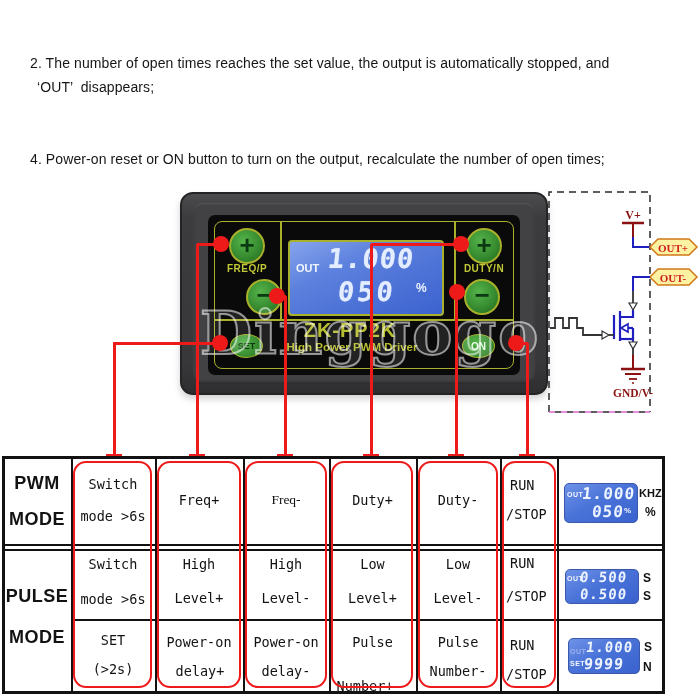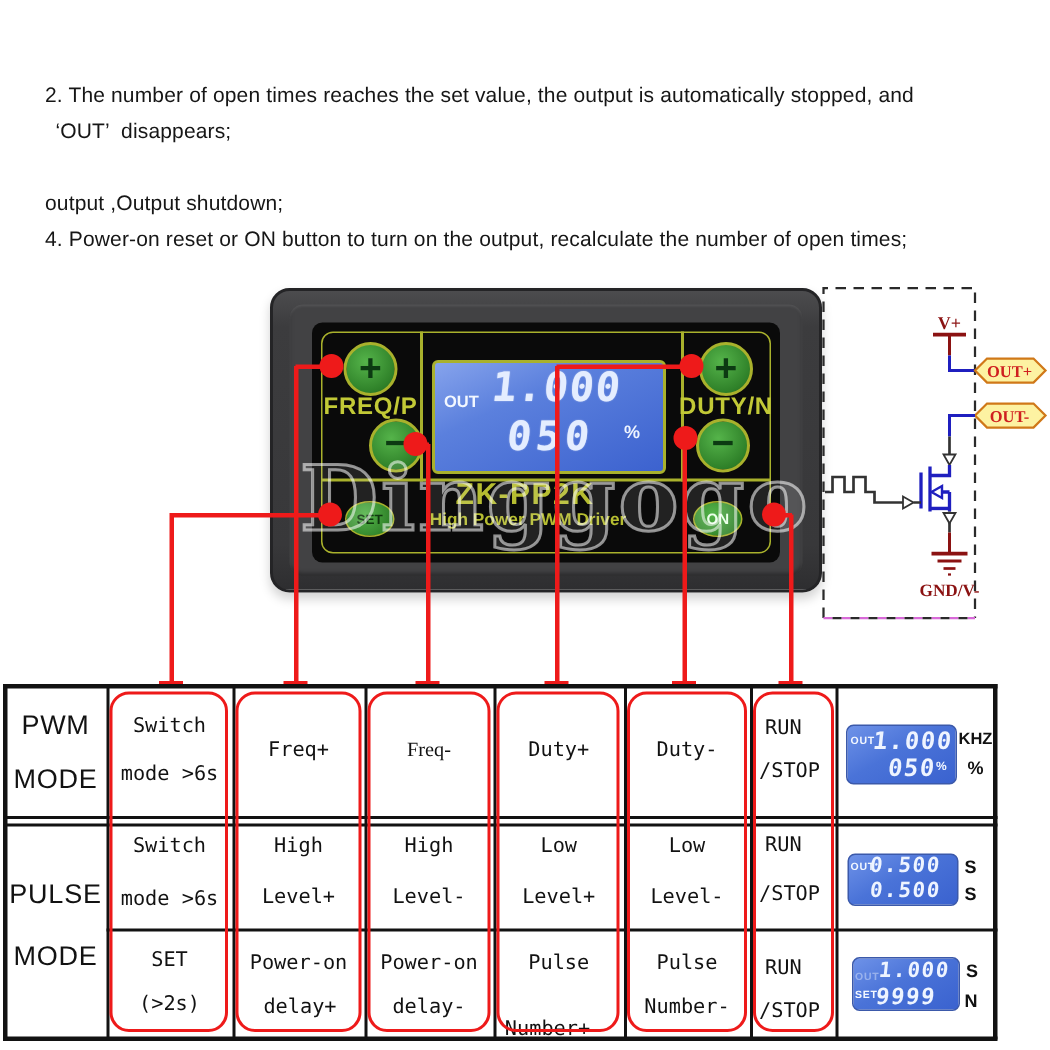--- a/index.html
+++ b/index.html
@@ -16,50 +16,49 @@
         box-shadow:inset 0 1px 2px rgba(255,255,255,0.12), inset 0 -2px 3px rgba(0,0,0,0.35);}
   .panel{left:208px;top:215px;width:312px;height:160px;border-radius:7px;background:#0a0a0a;}
   .ybox{left:214px;top:221px;width:300px;height:148px;border:1.5px solid #a9b12c;border-radius:8px;box-sizing:border-box;}
   .ydiv{background:#a9b12c;}
   .btn-round{width:36px;height:36px;border-radius:50%;box-sizing:border-box;border:2px solid #a9b12c;
         background:radial-gradient(circle at 40% 35%,#55b44a,#2f8129 70%,#226020 100%);
         color:#0c3a12;font-weight:bold;font-size:26px;line-height:30px;text-align:center;}
   .btn-pill{border-radius:50%;box-sizing:border-box;border:1.5px solid #a9b12c;
         background:radial-gradient(circle at 40% 35%,#55b44a,#2f8129 75%);
         text-align:center;font-weight:bold;}
-  .ylabel{color:#c2c936;font-weight:bold;font-size:16px;text-align:center;letter-spacing:0.5px;}
+  .ylabel{color:#c2c936;font-weight:bold;font-size:10px;text-align:center;letter-spacing:0.5px;}
   .dlcd{left:288px;top:240px;width:156px;height:76px;box-sizing:border-box;border:2px solid #a9b12c;border-radius:4px;
         background:linear-gradient(155deg,#86a3ec 0%,#5b80dd 35%,#3c62cf 100%);}
   .seg{font-family:"DejaVu Sans Mono",monospace;font-weight:bold;transform:skewX(-6deg);color:#e4edff;
        text-shadow:0 0 1px rgba(255,255,255,0.6);}
   .wm{color:rgba(255,255,255,0.10);-webkit-text-stroke:2px rgba(255,255,255,0.55);
       font-family:"DejaVu Serif",serif;font-size:60px;font-weight:bold;letter-spacing:2px;}
   
   .rl{background:#ee1a1a;}
   .dot{width:16px;height:16px;border-radius:50%;background:#ee1a1a;}
   .redbox{box-sizing:border-box;border:2px solid #ee1a1a;border-radius:13px;background:transparent;}
   
   .gl{background:#121212;}
   .cell{font-family:"DejaVu Sans Mono",monospace;font-size:13.5px;color:#121212;text-align:center;white-space:pre;}
   .cellL{font-family:"DejaVu Sans Mono",monospace;font-size:13.5px;color:#121212;text-align:left;white-space:pre;}
-  .hdr{font-size:18px;font-weight:normal;color:#121212;text-align:center;letter-spacing:0.5px;}
+  .hdr{font-size:18px;font-weight:bold;color:#121212;text-align:center;letter-spacing:0.5px;}
   .mlcd{box-sizing:border-box;border-radius:5px;border:1px solid #3b59aa;
         background:linear-gradient(150deg,#6e92e8 0%,#4a73d8 45%,#3a62cf 100%);}
   .mseg{font-family:"DejaVu Sans Mono",monospace;font-weight:bold;transform:skewX(-6deg);color:#eef4ff;letter-spacing:1px;}
   .munit{font-size:12px;font-weight:bold;color:#111;}
   .tiny{font-size:7px;font-weight:bold;color:#f4f8ff;letter-spacing:0.5px;}
 </style>
 </head>
 <body>
 
 <div id="page">
 
   <div class="abs instr" style="left:30px;top:55px;">2. The number of open times reaches the set value, the output is automatically stopped, and</div>
   <div class="abs instr" style="left:37px;top:79px;">‘OUT’  disappears;</div>
-  <div class="abs instr" style="left:30px;top:127px;">output ,Output shutdown;</div>
   <div class="abs instr" style="left:30px;top:151px;">4. Power-on reset or ON button to turn on the output, recalculate the number of open times;</div>
 
   <div class="abs housing"></div>
   <div class="abs face"></div>
   <div class="abs panel"></div>
   <div class="abs ybox"></div>
   <div class="abs ydiv" style="left:280px;top:221px;width:2px;height:100px;"></div>
   <div class="abs ydiv" style="left:454px;top:221px;width:2px;height:100px;"></div>
   <div class="abs ydiv" style="left:214px;top:319px;width:300px;height:2px;"></div>
 

